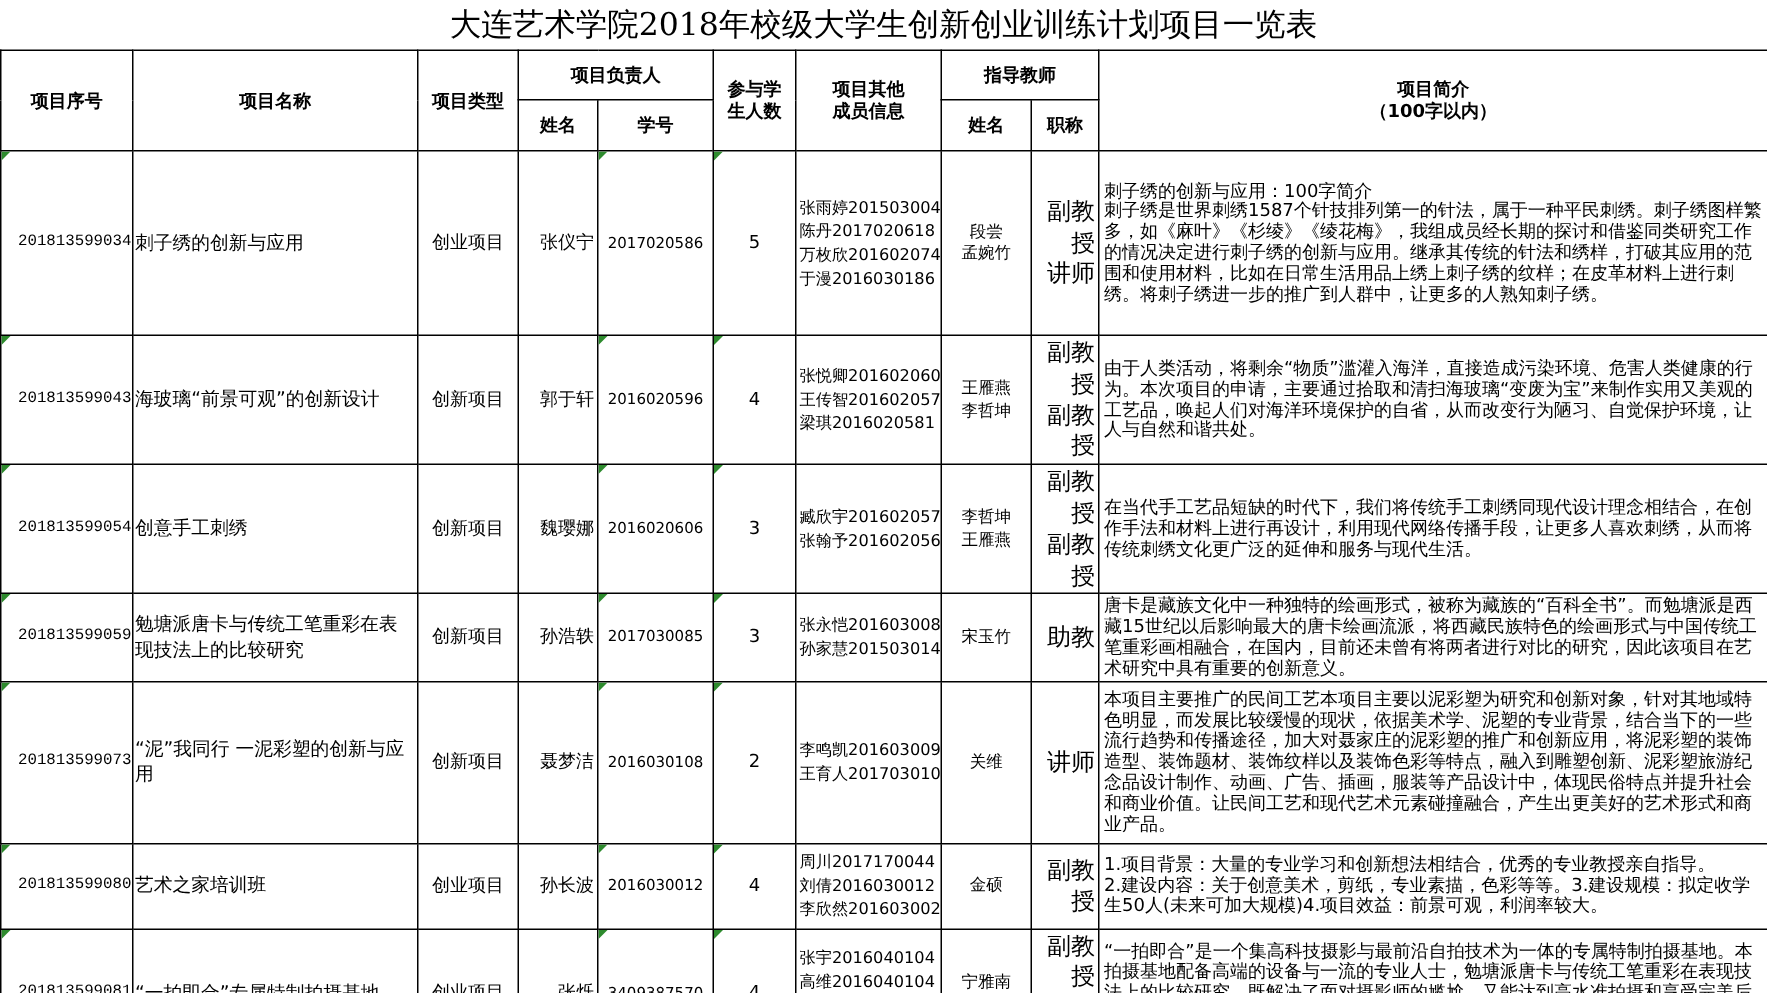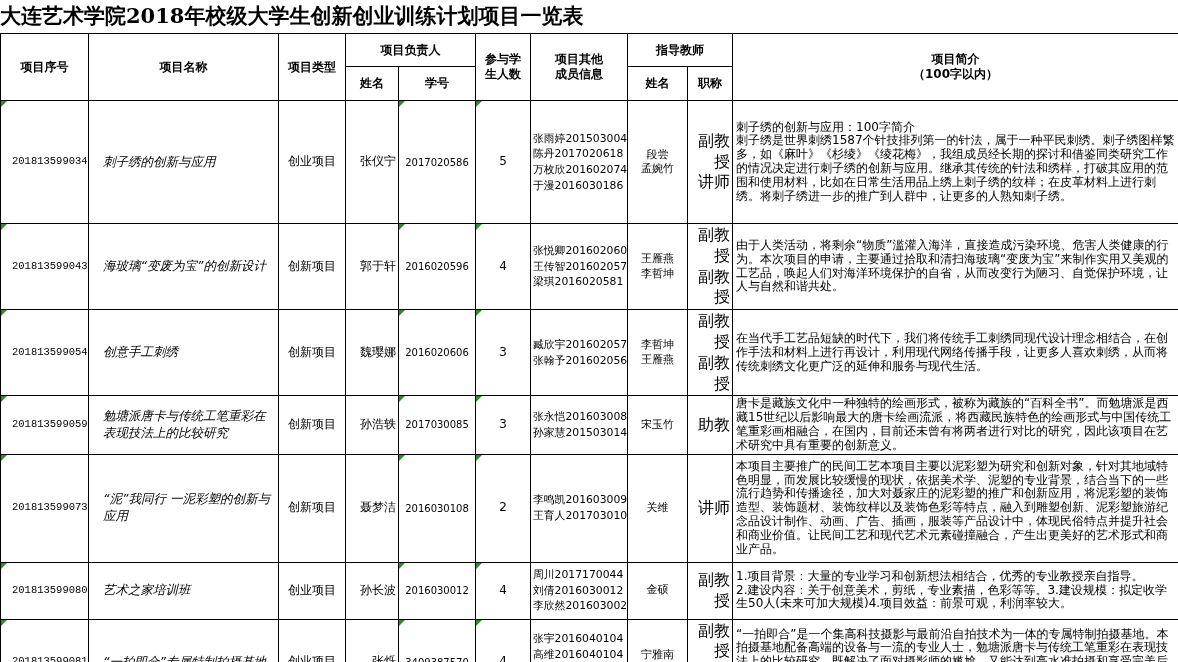--- a/index.html
+++ b/index.html
@@ -1,26 +1,26 @@
 <!DOCTYPE html>
 <html><head>
 <meta charset="utf-8">
 <style>
   html,body{margin:0;padding:0;background:#fff;}
   body{font-family:"DejaVu Sans","Liberation Sans",sans-serif;color:#000;}
   .sheet{width:1178px;height:662px;overflow:hidden;background:#fff;position:relative;}
-  .title{height:33px;line-height:32px;text-align:left;font-weight:bold;font-size:21px;
+  .title{height:33px;line-height:32px;text-align:center;font-weight:normal;font-size:21px;
          font-family:"DejaVu Serif","Liberation Serif",serif;letter-spacing:0px;}
   table{border-collapse:collapse;table-layout:fixed;width:1178px;}
   th,td{border:1px solid #000;padding:1px 2px;font-size:12px;vertical-align:middle;
         position:relative;overflow:hidden;}
   th{font-weight:bold;text-align:center;white-space:pre-line;line-height:1.25;}
   td{line-height:1.3;}
   .c-id{text-align:center;font-size:10.5px;padding-left:11px;font-family:Liberation Mono, monospace;}
-  .c-name{text-align:left;font-size:12.5px;padding-left:14px;line-height:1.35;font-style:italic;}
+  .c-name{text-align:left;font-size:12.5px;padding-left:1px;line-height:1.35;}
   .c-type{text-align:center;}
   .c-lname{text-align:right;}
   .c-lid{text-align:center;font-size:10px;}
   .c-count{text-align:center;}
   .c-members{text-align:left;font-size:10.8px;white-space:pre;line-height:1.45;padding-left:2px;}
   .c-tname{text-align:center;font-size:11px;white-space:pre-line;margin-top:48px;}
   .c-ttitle{text-align:right;font-size:16px;white-space:pre-line;}
   .c-intro{text-align:left;font-size:12px;white-space:pre-line;line-height:1.15;padding:1px 3px;margin-top:46px;}
   
   .flag::before{content:"";position:absolute;top:0;left:0;width:0;height:0;
@@ -82,21 +82,21 @@
 于漫2016030186</td>
         <td class="c-tname">段尝
 孟婉竹</td>
         <td class="c-ttitle">副教授
 讲师</td>
         <td class="c-intro">刺子绣的创新与应用：100字简介
 刺子绣是世界刺绣1587个针技排列第一的针法，属于一种平民刺绣。刺子绣图样繁多，如《麻叶》《杉绫》《绫花梅》，我组成员经长期的探讨和借鉴同类研究工作的情况决定进行刺子绣的创新与应用。继承其传统的针法和绣样，打破其应用的范围和使用材料，比如在日常生活用品上绣上刺子绣的纹样；在皮革材料上进行刺绣。将刺子绣进一步的推广到人群中，让更多的人熟知刺子绣。</td>
       </tr>
       <tr style="height:84px">
         <td class="c-id flag">201813599043</td>
-        <td class="c-name">海玻璃“变废为宝”的创新设计</td>
+        <td class="c-name">海玻璃“前景可观”的创新设计</td>
         <td class="c-type">创新项目</td>
         <td class="c-lname">郭于轩</td>
         <td class="c-lid flag">2016020596</td>
         <td class="c-count flag">4</td>
         <td class="c-members">张悦卿2016020607
 王传智2016020571
 梁琪2016020581</td>
         <td class="c-tname">王雁燕
 李哲坤</td>
         <td class="c-ttitle">副教授

